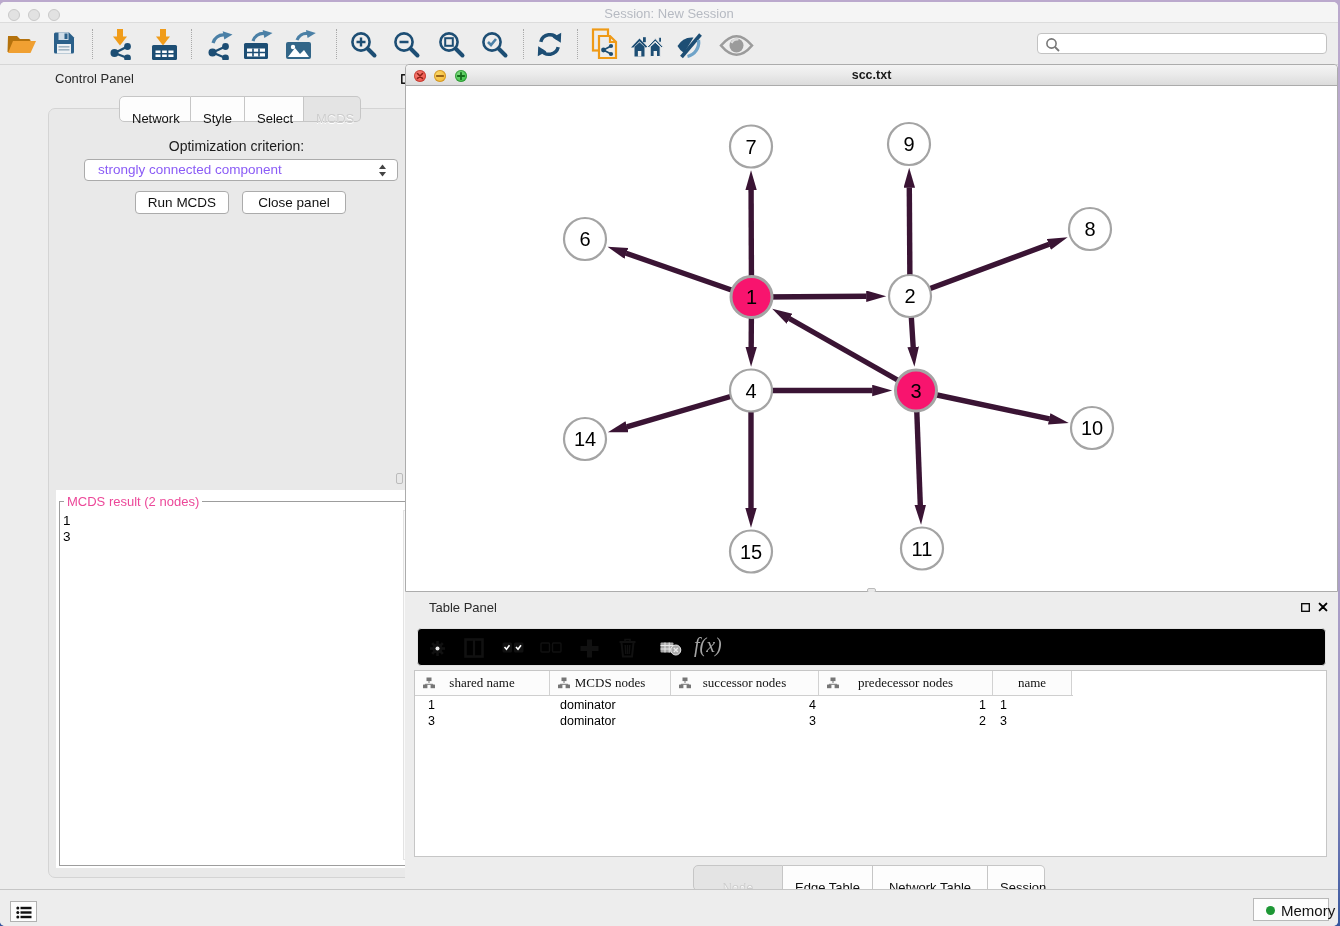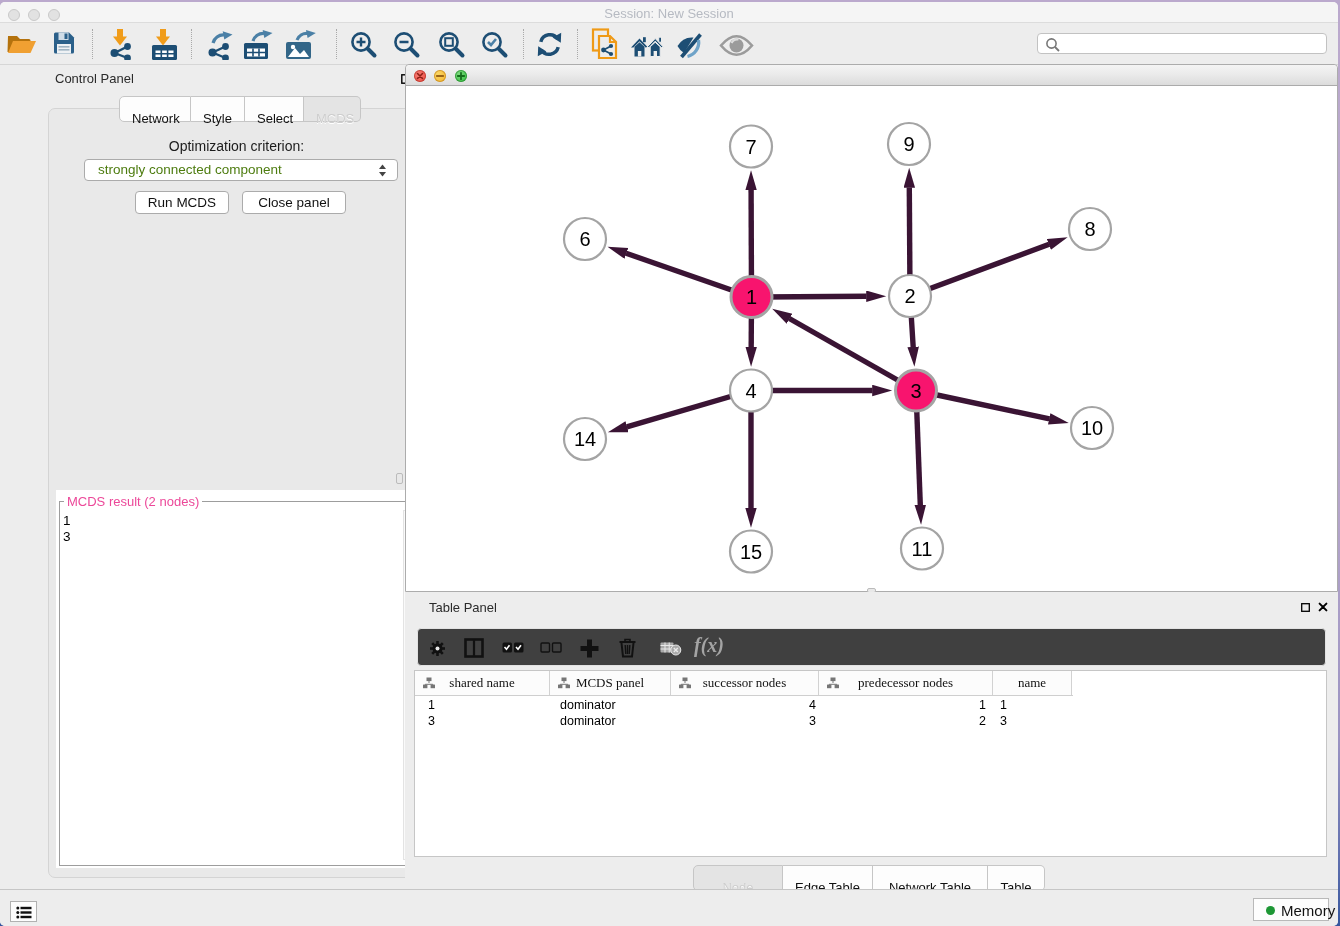--- a/index.html
+++ b/index.html
@@ -26,36 +26,36 @@
 #cpanel { position:absolute; left:0; top:63px; width:393px; height:824px; background:#ededed; border-right:1px solid #c4c4c4;margin-left:40px; }
 #cptitle { position:absolute; left:15px; top:6px; font-size:13px; color:#2b2b2b; }
 #mcdspanel { position:absolute; left:8px; top:43px; width:377px; height:770px; background:#e9e9e9; border:1px solid #d4d4d4; border-radius:7px; }
 .tabbar { position:absolute; display:flex; }
 .tab { font-size:13px; color:#111; background:#fdfdfd; border:1px solid #c6c6c6; border-left:none; padding:12px; text-align:center; line-height:20px; height:21px; }
 .tab.first { border-left:1px solid #c6c6c6; border-radius:5px 0 0 5px; }
 .tab.last { border-radius:0 5px 5px 0; }
 .tab.sel { background:#e4e4e4; color:#cdcdcd; text-shadow:0 1px 0 #fff; }
 
 #optlabel { position:absolute; left:0; top:73px; width:393px; text-align:center; font-size:14px; color:#1c1c1c; }
-#dropdown { position:absolute; left:44px; top:94px; width:314px; height:22px; background:#fff; border:1px solid #ababab; border-radius:4px; font-size:13.5px; color:#4d7c0f; line-height:20px; padding-left:13px; }
+#dropdown { position:absolute; left:44px; top:94px; width:314px; height:22px; background:#fff; border:1px solid #ababab; border-radius:4px; font-size:13.5px; color:#8b5cf6; line-height:20px; padding-left:13px; }
 .btn { position:absolute; height:23px; background:#fff; border:1px solid #ababab; border-radius:4px; font-size:13.5px; color:#111; text-align:center; line-height:21px; }
 
 #resultwhite { position:absolute; left:16px; top:425px; width:370px; height:378px; background:#fff; }
 #fieldset { position:absolute; left:3px; top:11px; width:363px; height:365px; border:1px solid #9d9d9d; }
 #legend { position:absolute; left:4px; top:-8px; background:#fff; padding:0 3px; font-size:13px; color:#ec4899; }
 #scrolltrack { position:absolute; right:7px; top:8px; width:11px; height:350px; background:#fafafa; border:1px solid #e3e3e3; }
 
 #sccwin { position:absolute; left:405px; top:62px; width:933px; height:528px; background:#fff; border:1px solid #acacac; border-radius:4px 4px 0 0; }
 #scctbar { position:absolute; left:0; top:0; width:931px; height:21px; background:linear-gradient(180deg,#f4f4f4 0%,#ebebeb 45%,#dcdcdc 100%); border-bottom:1px solid #ababab; border-radius:4px 4px 0 0; }
 #scctitle { position:absolute; left:0; top:3px; width:931px; text-align:center; font-size:12.5px; font-weight:700; color:#1a1a1a; }
 .mb { position:absolute; top:5px; width:12px; height:12px; border-radius:50%; font-size:10px; }
 
 #tpanel { position:absolute; left:405px; top:590px; width:933px; height:297px; background:#ededed; }
 #tptitle { position:absolute; left:24px; top:8px; font-size:13px; color:#2b2b2b; }
-#ttoolbar { position:absolute; left:12px; top:36px; width:909px; height:38px; background:#404040; border:1px solid #e2e2e2; border-radius:4px;font-weight:bold; }
+#ttoolbar { position:absolute; left:12px; top:36px; width:909px; height:38px; background:#000000; border:1px solid #e2e2e2; border-radius:4px; }
 #ttable { position:absolute; left:9px; top:78px; width:913px; height:187px; background:#fff; border:1px solid #c6c6c6; }
 .hcell { position:absolute; top:0; height:24px; border-right:1px solid #d2d2d2; background:#fcfcfc; font-size:13px; color:#111; text-align:center; line-height:24px;font-family:Liberation Serif, serif; }
 .hicon { position:absolute; left:6px; top:6px; }
 #hline { position:absolute; left:0; top:24px; width:658px; height:1px; background:#cfcfcf; }
 .cell { position:absolute; font-size:12.5px; color:#000; height:16px; line-height:16px; }
 
 #btabs { position:absolute; left:288px; top:273px; display:flex; }
 #statusbar { position:absolute; left:0; top:887px; width:1338px; height:37px; background:#ededed; border-top:1px solid #c6c6c6; }
 #listbtn { position:absolute; left:10px; top:11px; width:27px; height:21px; background:#fdfdfd; border:1px solid #b1b1b1; }
 #membtn { position:absolute; right:9px; top:8px; width:76px; height:23px; background:#fdfdfd; border:1px solid #b9b9b9; font-size:15px; color:#111; }
@@ -226,20 +226,21 @@
     <div id="resultwhite">
       <div id="fieldset">
         <div id="legend">MCDS result (2 nodes)</div>
         <div style="position:absolute;left:3px;top:11px;font-size:13.5px;line-height:16px;color:#000">1<br>3</div>
         <div id="scrolltrack"></div>
       </div>
     </div>
   </div>
   <div id="sccwin">
     <div id="scctbar">
+      <div id="scctitle">scc.txt</div>
       <div class="mb" style="left:8px;background:radial-gradient(circle at 4px 4px,#f77b72,#ee4b40);box-shadow:inset 0 0 0 1px rgba(160,40,30,0.55)">
         <svg width="12" height="12" viewBox="0 0 12 12">
             <path d="M3.5,3.5 L8.5,8.5 M8.5,3.5 L3.5,8.5" stroke="#8e1f15" stroke-width="1.6" stroke-linecap="round"></path>
           </svg>
       </div>
       <div class="mb" style="left:28px;background:radial-gradient(circle at 4px 4px,#fbd664,#f5b32a);box-shadow:inset 0 0 0 1px rgba(180,120,20,0.55)">
         <svg width="12" height="12" viewBox="0 0 12 12">
             <path d="M2.8,6 H9.2" stroke="#9a6518" stroke-width="1.8" stroke-linecap="round"></path>
           </svg>
       </div>
@@ -354,21 +355,21 @@
             <line x1="5" y1="0.5" x2="5" y2="10.5"></line>
             <line x1="9.2" y1="0.5" x2="9.2" y2="10.5"></line>
           </g>
         <circle cx="15.8" cy="8" r="5" fill="#a9a9a9" stroke="#e9e9e9" stroke-width="1"></circle>
         <path d="M13.8,6 l4,4 M17.8,6 l-4,4" stroke="#e9e9e9" stroke-width="1.4"></path>
       </svg>
       <div style="position:absolute;left:276px;top:5px;font-family:'Liberation Serif',serif;font-style:italic;font-size:20px;color:#a4a4a4">f(x)</div>
     </div>
     <div id="ttable">
       <div class="hcell" style="left:0;width:135px">shared name</div>
-      <div class="hcell" style="left:135px;width:121px">MCDS panel</div>
+      <div class="hcell" style="left:135px;width:121px">MCDS nodes</div>
       <div class="hcell" style="left:256px;width:148px">successor nodes</div>
       <div class="hcell" style="left:404px;width:174px">predecessor nodes</div>
       <div class="hcell" style="left:578px;width:79px">name</div>
       <svg class="hicon" style="left:8px" width="12" height="12" viewBox="0 0 12 12">
           <g fill="#767676">
             <rect x="3.5" y="0.5" width="5" height="3.6"></rect>
             <rect x="0" y="7.6" width="4.4" height="3.6"></rect>
             <rect x="7.6" y="7.6" width="4.4" height="3.6"></rect>
           </g>
           <path d="M6,4 v2 M2.2,10 v-2.7 h7.6 v2.7" fill="none" stroke="#767676" stroke-width="1"></path>
@@ -406,21 +407,21 @@
       <div class="cell" style="left:13px;top:42px">3</div>
       <div class="cell" style="left:145px;top:42px">dominator</div>
       <div class="cell" style="left:301px;top:42px;width:100px;text-align:right">3</div>
       <div class="cell" style="left:471px;top:42px;width:100px;text-align:right">2</div>
       <div class="cell" style="left:585px;top:42px">3</div>
     </div>
     <div id="btabs">
       <div class="tab first sel" style="width:90px">Node Table</div>
       <div class="tab" style="width:90px">Edge Table</div>
       <div class="tab" style="width:115px">Network Table</div>
-      <div class="tab last" style="width:57px">Table</div>
+      <div class="tab last" style="width:57px">Session</div>
     </div>
   </div>
   <div id="statusbar">
     <div id="listbtn">
       <svg style="position:absolute;left:5px;top:4px" width="16" height="13" viewBox="0 0 16 13">
         <g fill="#111">
             <circle cx="1.8" cy="2" r="1.5"></circle>
             <circle cx="1.8" cy="6.5" r="1.5"></circle>
             <circle cx="1.8" cy="11" r="1.5"></circle>
         <rect x="4.5" y="0.8" width="11" height="2.4"></rect>

